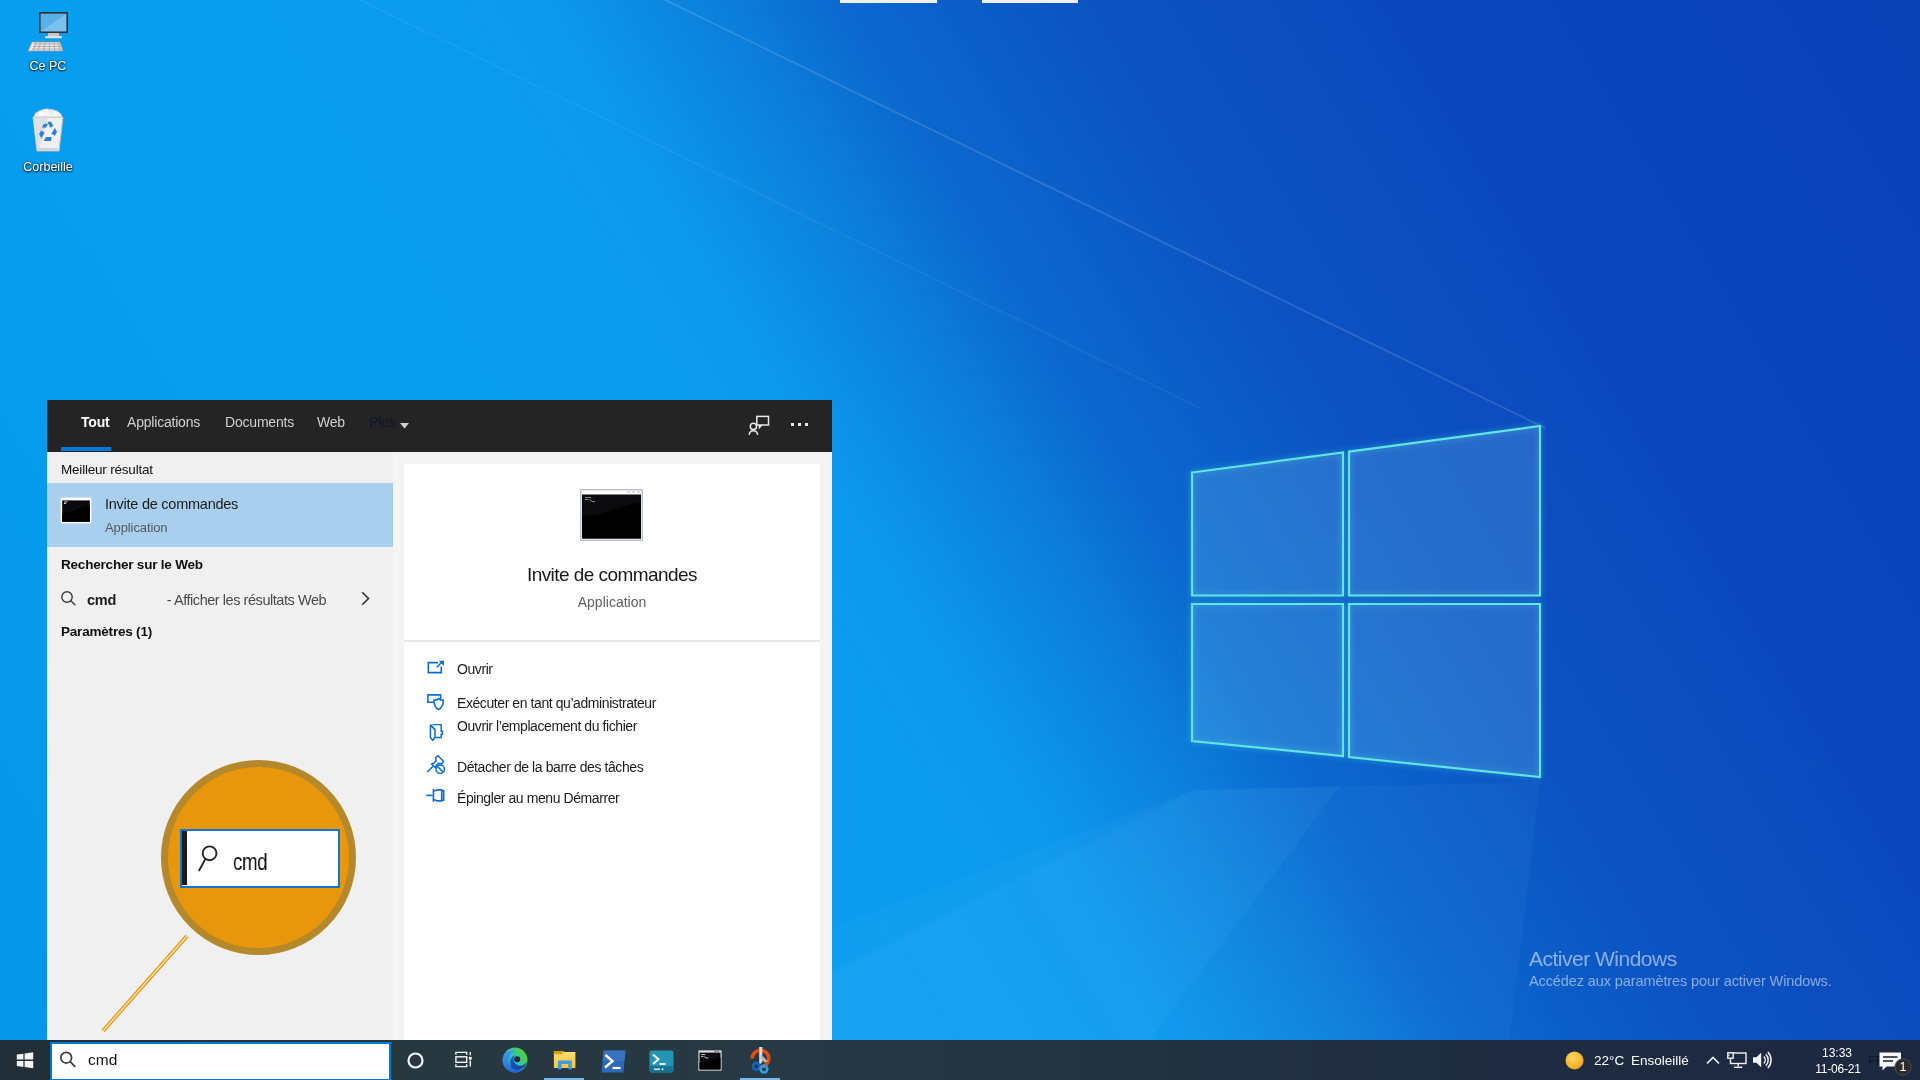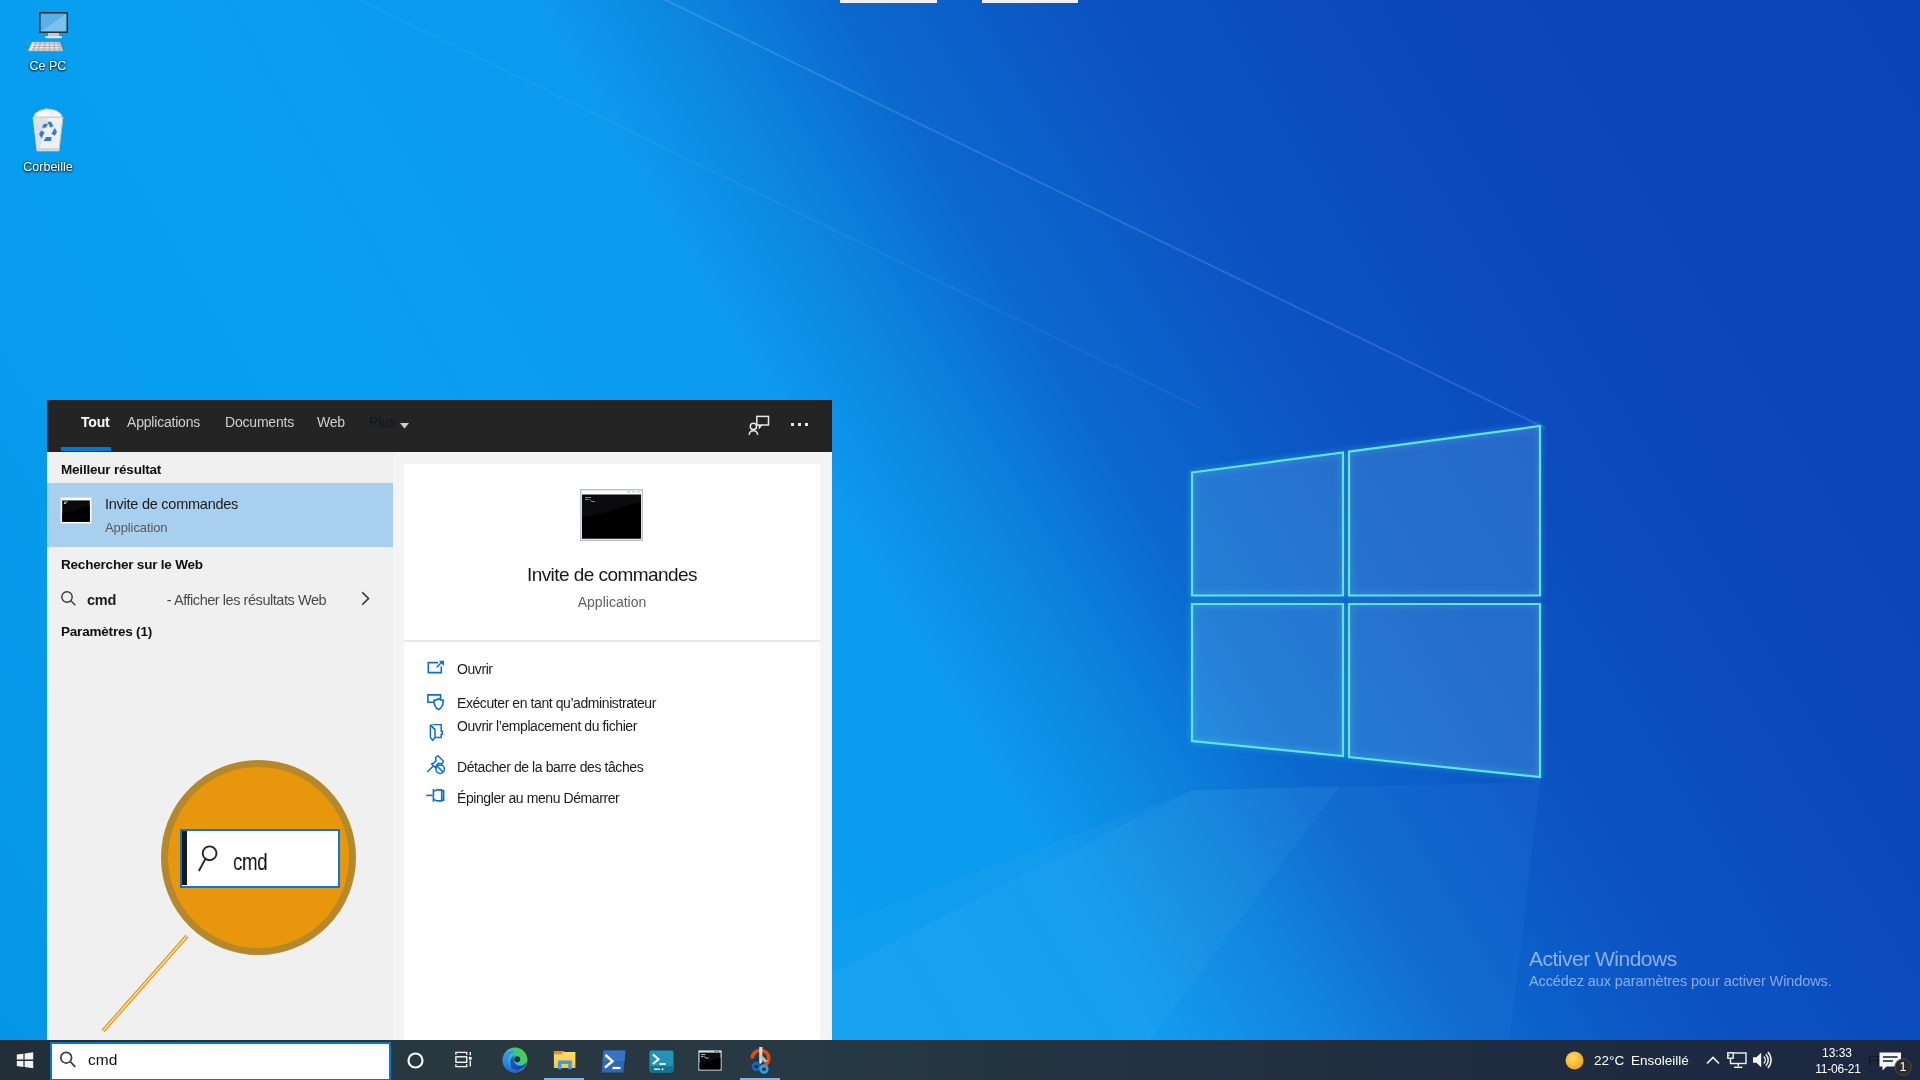--- a/index.html
+++ b/index.html
@@ -107,21 +107,21 @@
       <rect x="7" y="0" width="3" height="3" fill="#e8e8e8"></rect>
       <rect x="14" y="0" width="3" height="3" fill="#e8e8e8"></rect>
   </svg>
 
   <div class="abs" style="left:0;top:52px;width:346px;height:588px;background:#f1f0f0;"></div>
 
   <div class="abs" style="left:346px;top:52px;width:439px;height:588px;background:#f5f4f4;"></div>
 
   <div class="abs" style="left:357px;top:64px;width:416px;height:576px;background:#ffffff;"></div>
 
-  <div class="abs" style="left:14px;top:62px;font-size:13.5px;font-weight:bold;letter-spacing:-0.2px;color:#0f0f0f;">Meilleur résultat</div>
+  <div class="abs" style="left:14px;top:62px;font-size:13.5px;font-weight:normal;letter-spacing:-0.2px;color:#0f0f0f;">Meilleur résultat</div>
 
   <div class="abs" style="left:0;top:83px;width:346px;height:63.5px;background:#a8d0ee;"></div>
   <svg class="abs" style="left:13px;top:97px;" width="32" height="28" viewBox="0 0 32 28">
     <rect x="0.6" y="0.6" width="30.8" height="25.8" fill="#fff"></rect>
     <rect x="2.2" y="3.4" width="27.6" height="21.4" fill="#0a0a0c"></rect>
     <path d="M2.2 24.8 L2.2 16 C12 16 20 10 29.8 8 L29.8 24.8 Z" fill="#000"></path>
     <path d="M4 5 l3.5 0 M4 6.5 l2 0" stroke="#cfcfcf" stroke-width="1"></path>
   </svg>
   <div class="abs" style="left:58px;top:96px;font-size:14.5px;letter-spacing:-0.25px;color:#1b1b1b;">Invite de commandes</div>
   <div class="abs" style="left:58px;top:119.5px;font-size:13px;letter-spacing:-0.1px;color:#595959;">Application</div>

